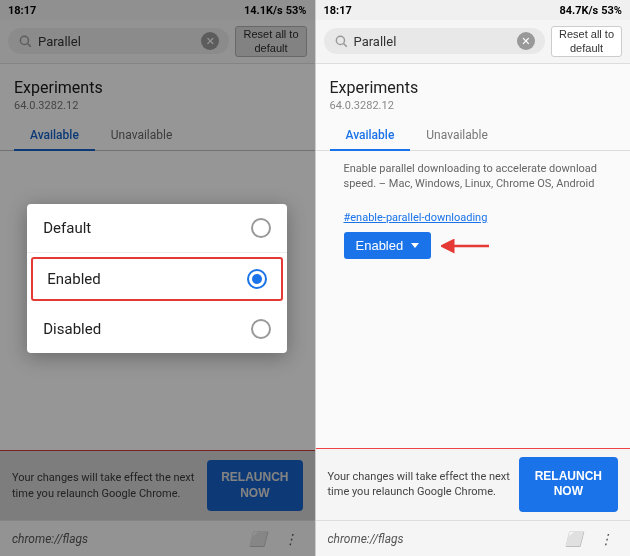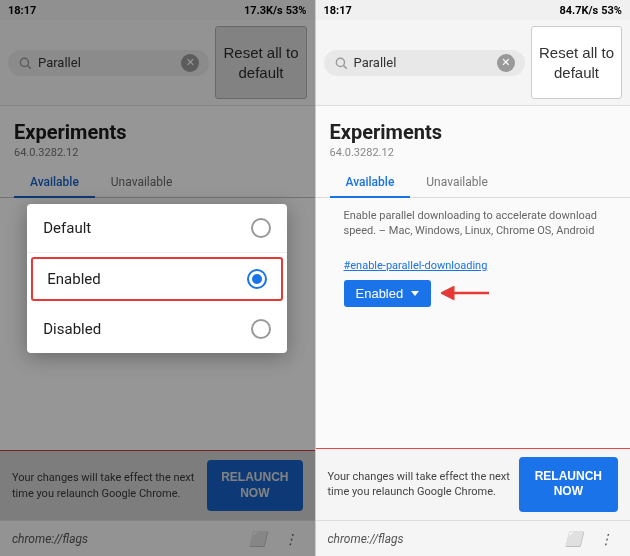--- a/index.html
+++ b/index.html
@@ -81,40 +81,40 @@
     }
     .close-circle span {
       color: #fff;
       font-size: 11px;
       line-height: 1;
     }
     .reset-btn {
       background: #fff;
       border: 1px solid #ccc;
       border-radius: 3px;
-      padding: 16px 7px;
-      font-size: 15px;
+      padding: 0 7px;
+      font-size: 11px;
       color: #333;
       cursor: pointer;
       white-space: nowrap;
       text-align: center;
       line-height: 1.3;
     }
 
     
     .content-area {
       flex: 1;
       display: flex;
       flex-direction: column;
       overflow: hidden;
       padding: 0;
     }
     .experiments-title {
-      font-size: 20px;
-      font-weight: 700;
+      font-size: 16px;
+      font-weight: 400;
       color: #212121;
       padding: 14px 14px 2px;
     }
     .version-text {
       font-size: 11px;
       color: #888;
       padding: 0 14px 8px;
     }
 
     
@@ -344,21 +344,21 @@
 </head>
 <body>
 
 <div class="panel panel-left">
 
   <div class="status-bar">
     <div class="left">
       <span>18:17</span>
     </div>
     <div class="right">
-      <span>17.3K/s</span>
+      <span>14.1K/s</span>
       <span>53%</span>
     </div>
   </div>
 
   <div class="top-bar">
     <div class="search-box">
       <svg class="search-icon-svg" viewBox="0 0 24 24" fill="none" stroke="#666" stroke-width="2.5">
         <circle cx="11" cy="11" r="7"></circle>
         <line x1="16.5" y1="16.5" x2="22" y2="22"></line>
       </svg>

